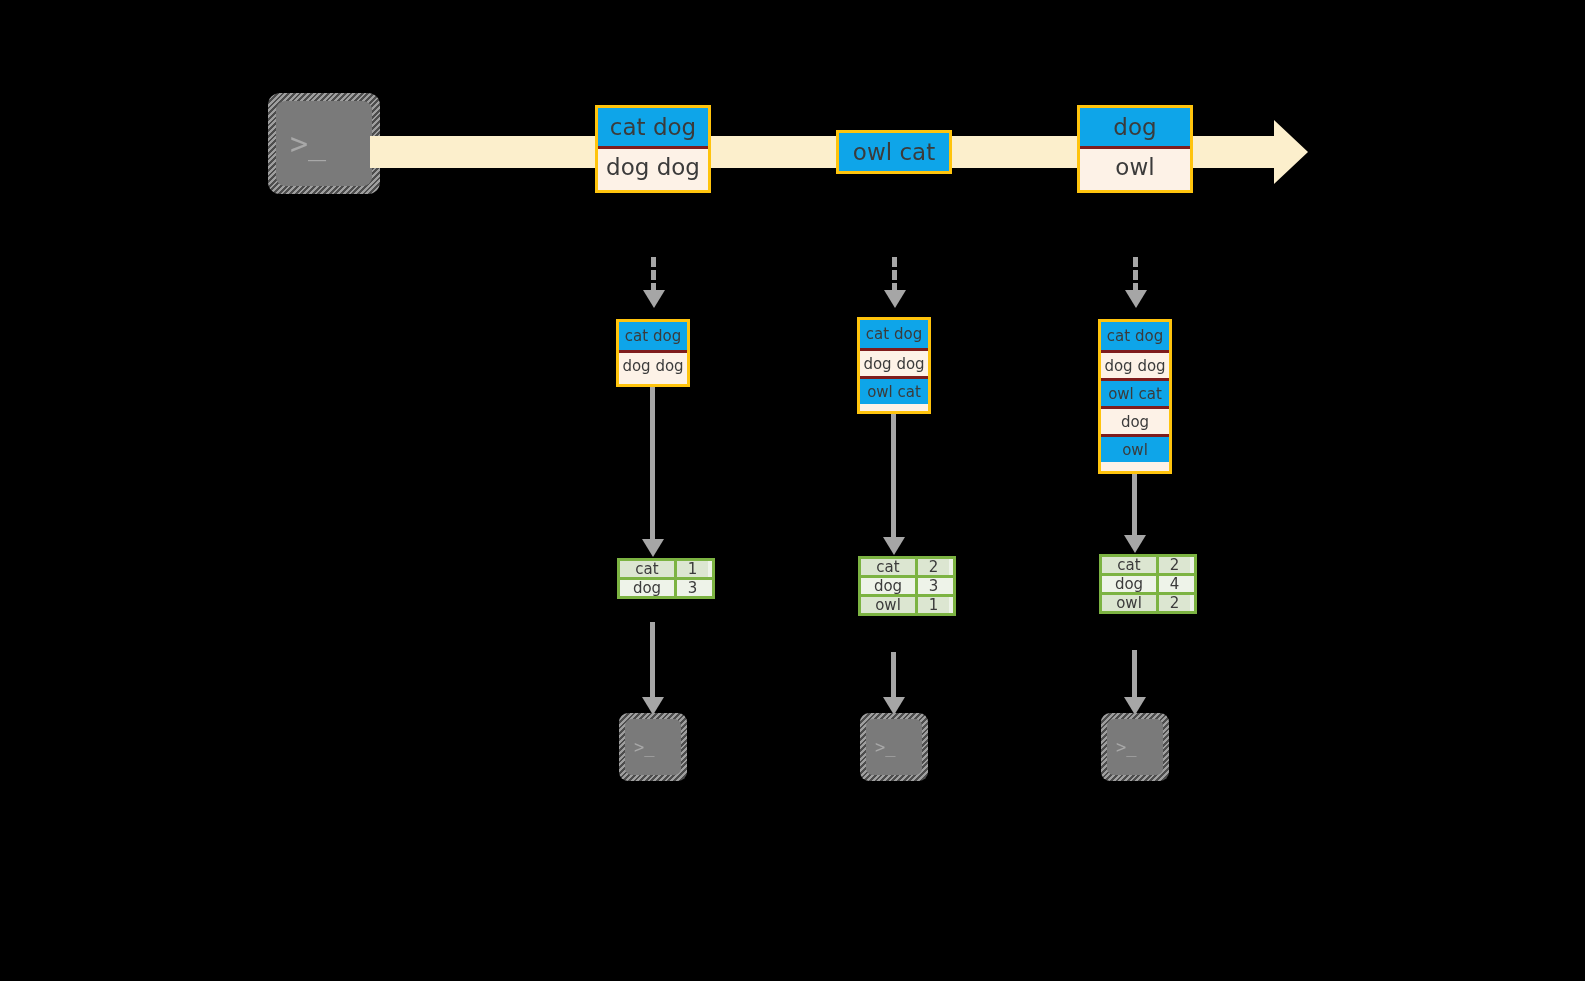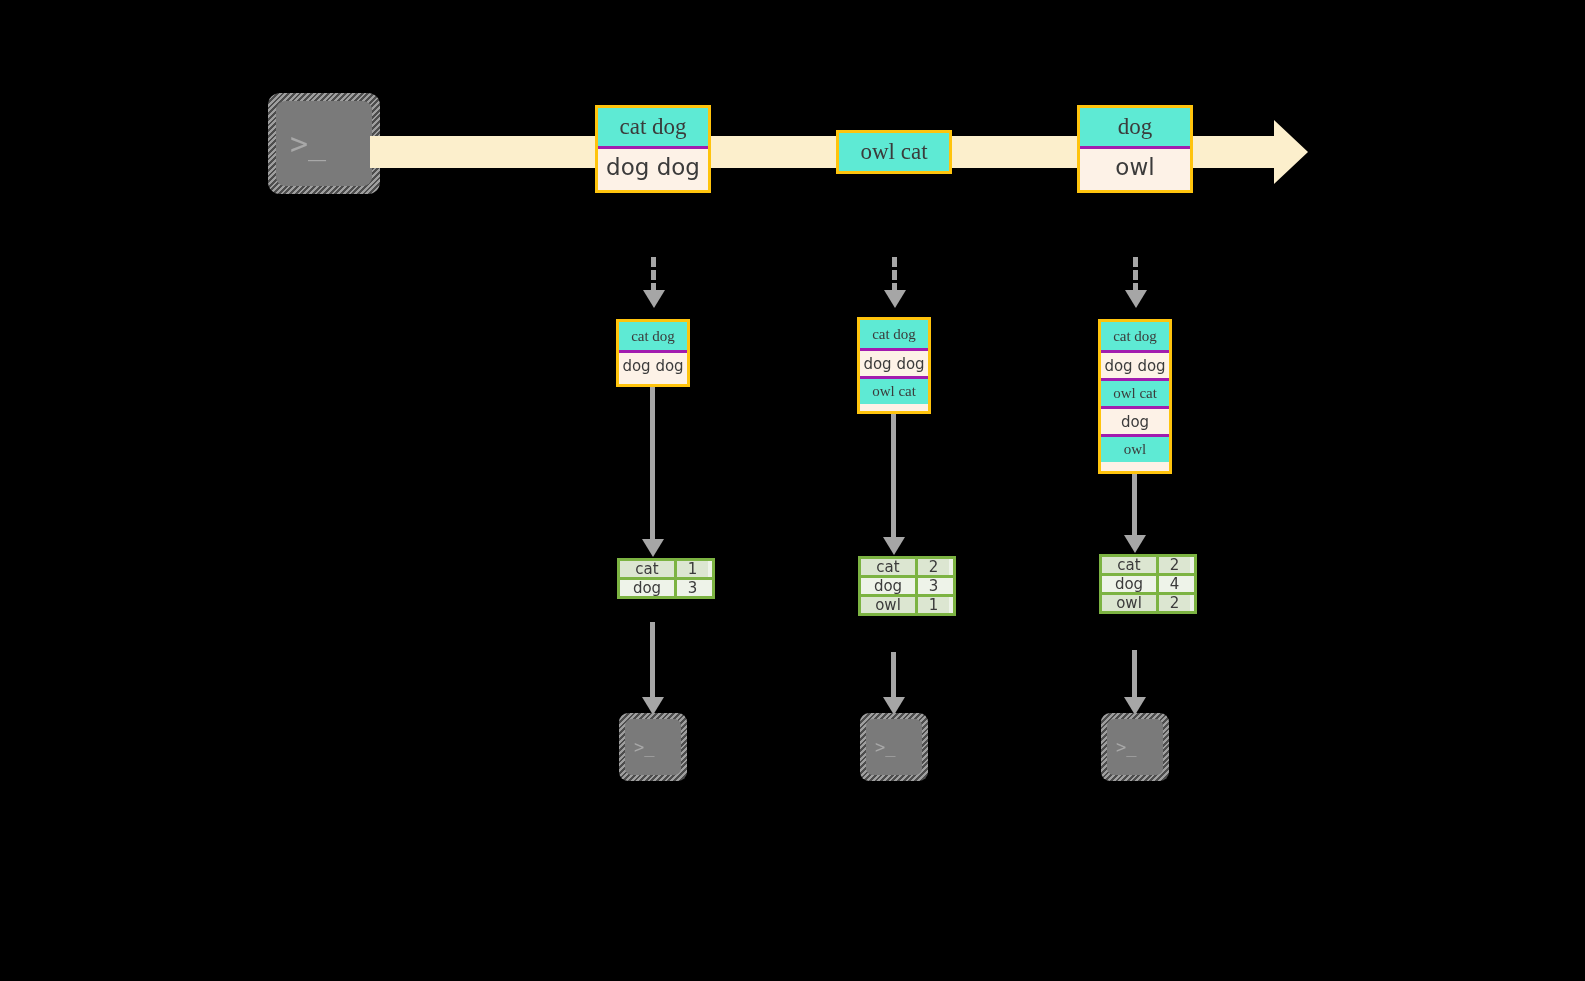--- a/index.html
+++ b/index.html
@@ -78,22 +78,22 @@
     flex-direction: column;
   }
   .recrow {
     box-sizing: border-box;
     display: flex;
     align-items: center;
     justify-content: center;
     color: #3b3b3b;
     white-space: nowrap;
   }
-  .recrow + .recrow { border-top: 3px solid #a21caf; text-align: center; }
-  .recrow.shade { background: #5eead4; font-family: Liberation Serif, serif; }
+  .recrow + .recrow { border-top: 3px solid #7f1d1d; text-align: center; }
+  .recrow.shade { background: #0ea5e9; }
   .recrow.plain { background: #fdf2e7; }
 
   
   .recbox.big .recrow { height: 38px; font-size: 23px; }
   
   .recbox.mid .recrow { height: 28px; font-size: 15px; }
 
   
   .tbl {
     position: absolute;

